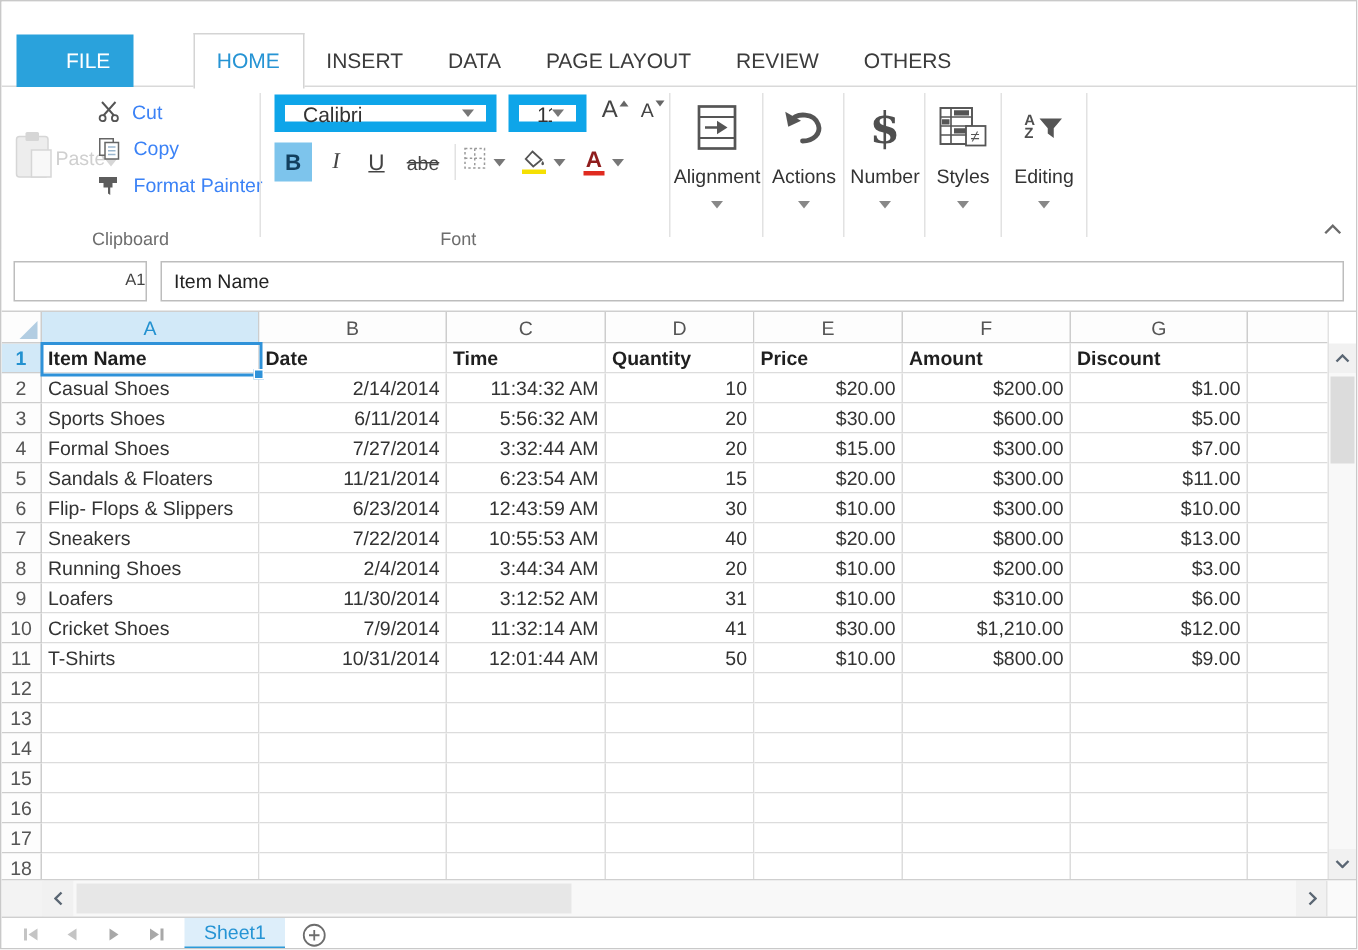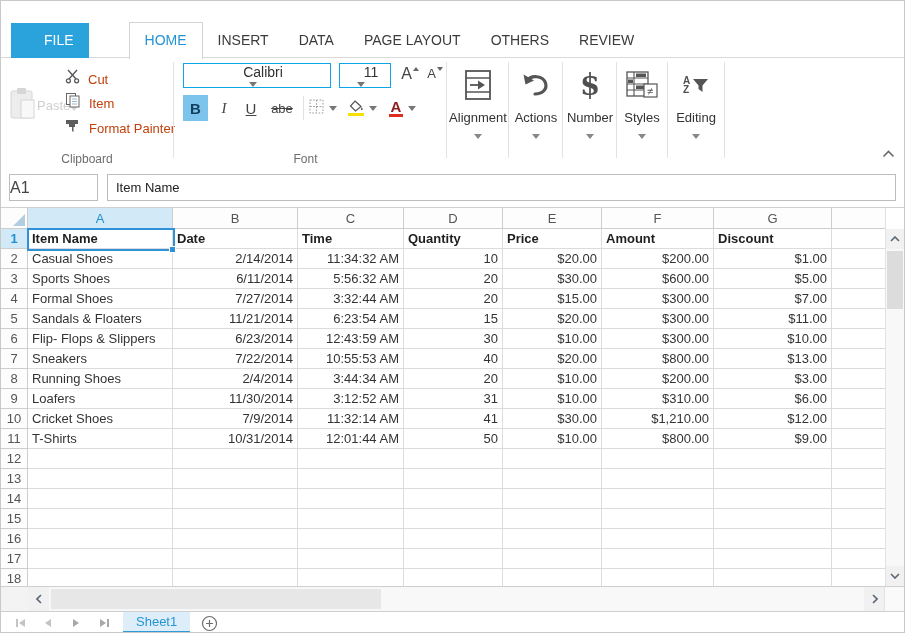--- a/index.html
+++ b/index.html
@@ -14,23 +14,23 @@
   .tab.file{background:#2aa2dc;color:#fff;padding-left:33px;}
   .tab.active{background:#fff;border:1px solid #d4d4d4;border-bottom:none;color:#2694d4;height:36px;margin-bottom:-1px;margin-left:40px;}
 
   
   .ribbon{position:absolute;top:57px;left:0;right:0;height:108px;background:#fff;border-bottom:1px solid #d9d9d9;box-sizing:content-box;}
   .vsep{position:absolute;top:4px;height:96px;width:1px;background:#e2e2e2;}
   .grplabel{position:absolute;top:94px;font-size:12px;color:#6d6d6d;text-align:center;}
 
   .paste-btn{position:absolute;left:6px;top:4px;width:46px;height:86px;display:flex;align-items:center;color:#cfcfcf;font-size:13px;}
   .paste-btn .caret{border-top-color:#d6d6d6;margin-top:6px;}
-  .clip-item{position:absolute;left:64px;display:flex;align-items:flex-end;gap:8px;font-size:13px;color:#c2410c;height:20px;cursor:pointer;}
-
-  .combo{position:absolute;height:25px;box-sizing:border-box;border:1px solid #0ea5e9;display:flex;align-items:center;font-size:14px;color:#333;background:#fff;cursor:pointer;flex-direction:column;}
+  .clip-item{position:absolute;left:64px;display:flex;align-items:flex-start;gap:8px;font-size:13px;color:#3b82f6;height:20px;cursor:pointer;}
+
+  .combo{position:absolute;height:25px;box-sizing:border-box;border:7px solid #0ea5e9;display:flex;align-items:center;font-size:14px;color:#333;background:#fff;cursor:pointer;}
   .combo .val{flex:1;padding-left:12px;overflow:hidden;white-space:nowrap;}
   .combo .caret{margin-right:8px;}
   .caret{width:0;height:0;border-left:4px solid transparent;border-right:4px solid transparent;border-top:5px solid #777;}
   .fontsize-btn{position:absolute;top:5px;width:24px;height:25px;display:flex;align-items:flex-start;justify-content:center;cursor:pointer;color:#444;}
   .fontsize-btn .A{font-size:16px;line-height:22px;}
   .fontsize-btn .tri{width:0;height:0;border-left:3px solid transparent;border-right:3px solid transparent;margin-top:4px;margin-left:1px;}
   .tri-up{border-bottom:4px solid #666;}
   .tri-dn{border-top:4px solid #666;}
 
   .fmt-btn{position:absolute;top:37px;height:26px;display:flex;align-items:center;justify-content:center;font-size:15px;color:#444;cursor:pointer;box-sizing:border-box;}
@@ -48,21 +48,21 @@
   .biggroup .blabel{font-size:13px;color:#333;margin-top:2px;white-space:nowrap;}
   .biggroup .caret{margin-top:9px;border-top-color:#888;}
   .dollar{font-family:"DejaVu Serif",serif;font-size:29px;color:#4f4f4f;font-weight:600;line-height:1;}
   .az{display:flex;flex-direction:column;font-size:10px;font-weight:bold;color:#4f4f4f;line-height:9px;margin-right:2px;}
 
   .collapse{position:absolute;right:9px;top:86px;cursor:pointer;}
 
   
   .fbar{position:absolute;top:165px;left:0;right:0;height:42px;background:#fff;border-bottom:1px solid #cfcfcf;box-sizing:border-box;}
   .namebox{position:absolute;left:8px;top:8px;width:89px;height:27px;box-sizing:border-box;border:1px solid #bdbdbd;
-           text-align:left;line-height:25px;font-size:16px;color:#444;background:#fff;}
+           text-align:right;line-height:25px;font-size:11px;color:#444;background:#fff;}
   .formulabox{position:absolute;left:106px;top:8px;right:8px;height:27px;box-sizing:border-box;border:1px solid #bdbdbd;
            padding-left:8px;line-height:25px;font-size:13px;color:#222;background:#fff;white-space:nowrap;overflow:hidden;}
 
   
   .gridwrap{position:absolute;top:207px;left:0;width:886px;height:378px;overflow:hidden;background:#fff;}
   table.sheet{border-collapse:separate;border-spacing:0;table-layout:fixed;width:886px;}
   col.w-rh{width:27px}col.w-a{width:145px}col.w-b{width:125px}col.w-c{width:106px}col.w-d{width:99px}
   col.w-e{width:99px}col.w-f{width:112px}col.w-g{width:118px}col.w-h{width:55px}
   .sheet th,.sheet td{box-sizing:border-box;overflow:hidden;white-space:nowrap;padding:0;}
   .sheet thead th{height:21px;background:#fdfdfd;border-right:1px solid #cdcdcd;border-bottom:1px solid #cdcdcd;
@@ -115,22 +115,22 @@
 <div class="app">
 
   <div class="tabbar">
     <div class="tabline"></div>
     <div class="tabs">
       <div class="tab file">FILE</div>
       <div class="tab active">HOME</div>
       <div class="tab">INSERT</div>
       <div class="tab">DATA</div>
       <div class="tab">PAGE LAYOUT</div>
+      <div class="tab">REVIEW</div>
       <div class="tab">OTHERS</div>
-      <div class="tab">REVIEW</div>
     </div>
   </div>
 
   <div class="ribbon">
 
     <div class="paste-btn">
       <span>
         <svg width="30" height="36" viewBox="0 0 30 36">
           <rect x="4" y="5" width="21" height="27" rx="2" fill="#ededed" stroke="#d6d6d6"></rect>
           <rect x="10" y="2" width="9" height="6" rx="1" fill="#d6d6d6"></rect>
@@ -151,21 +151,21 @@
       <span>Cut</span>
     </div>
     <div class="clip-item" style="top:33px;">
       <span>
         <svg width="16" height="16" viewBox="0 0 16 16">
           <rect x="1.5" y="1.5" width="9" height="11" fill="#fff" stroke="#666"></rect>
           <rect x="5" y="4" width="9" height="11" fill="#fff" stroke="#666"></rect>
           <path d="M7 7 h5 M7 9.5 h5 M7 12 h5" stroke="#9bb7cf" stroke-width="1"></path>
         </svg>
       </span>
-      <span>Item</span>
+      <span>Copy</span>
     </div>
     <div class="clip-item" style="top:58px;">
       <span>
         <svg width="16" height="15" viewBox="0 0 16 15">
           <path d="M1 2 L13 2 L13 6 L1 6 Z" fill="#5d5d5d"></path>
           <path d="M6 6 L6 9 L9 9 L9 13 L10.5 14 L10.5 9 L12 9 L12 6 Z" fill="#5d5d5d" transform="translate(-2,0)"></path>
         </svg>
       </span>
       <span>Format Painter</span>
     </div>

